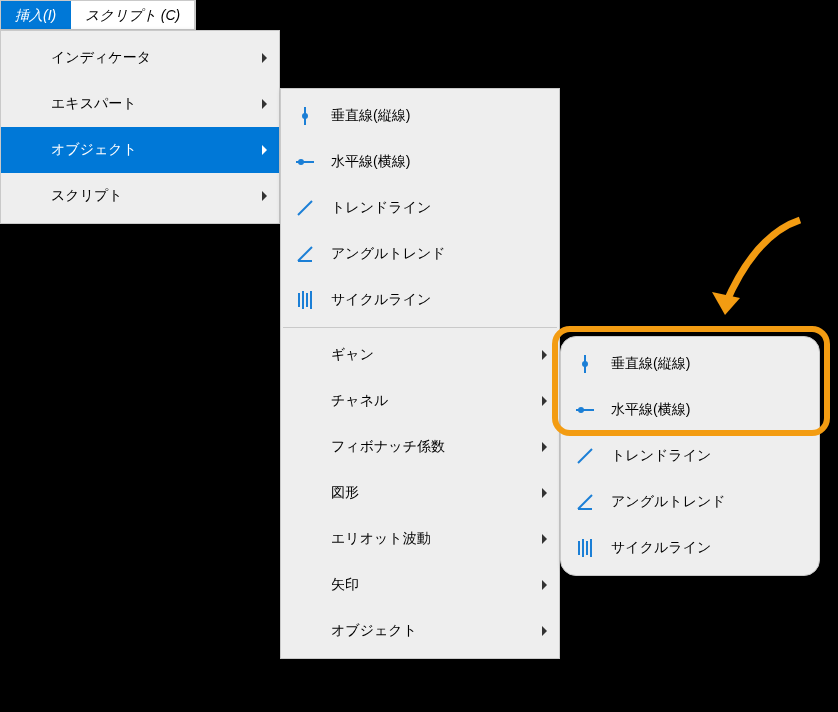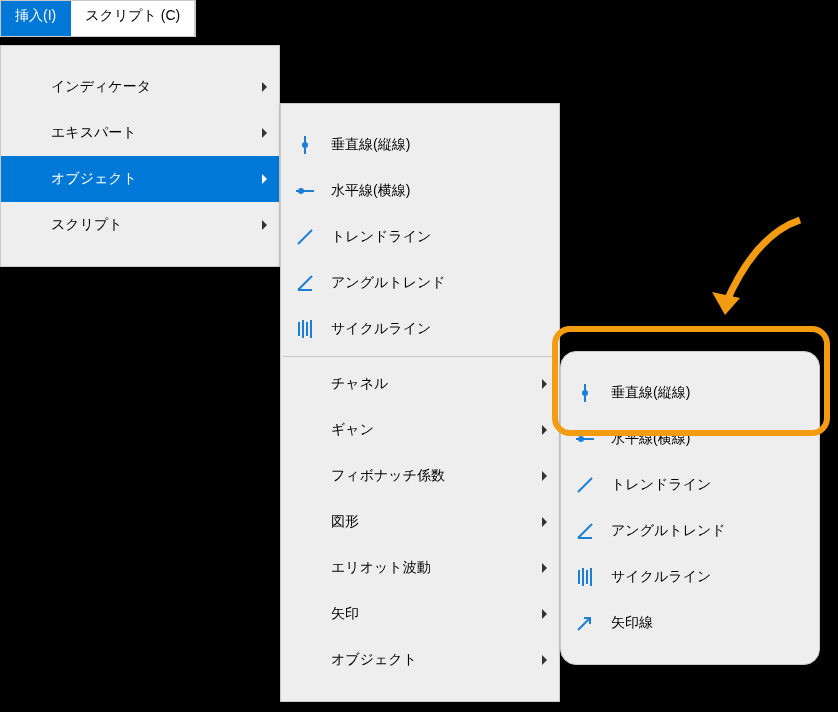--- a/index.html
+++ b/index.html
@@ -8,42 +8,42 @@
       font-size: 14px;
       background: #000;
       width: 838px;
       height: 712px;
       position: relative;
       overflow: hidden;
     }
     .menubar {
       position: absolute;
       top: 0; left: 0;
-      height: 37px;
+      height: 30px;
       display: flex;
       background: #fff;
       border: 1px solid #c9c9c9;
+      font-style: italic;
     }
     .menubar-item {
       padding: 6px 14px;
       border-right: 1px solid #c9c9c9;
       cursor: default;
     }
     .menubar-item.active {
       background: #0078d7;
       color: #fff;
       border-right-color: #0078d7;
     }
     .menu {
       position: absolute;
       background: #eeeeee;
       border: 1px solid #c9c9c9;
-      padding: 18px 0;
+      padding: 4px 0;
       box-shadow: 2px 2px 5px rgba(0,0,0,0.3);
-      margin-top: 15px;
     }
     .menu-item {
       display: flex;
       align-items: center;
       height: 46px;
       padding: 0 24px 0 50px;
       position: relative;
       cursor: default;
       white-space: nowrap;
     }
@@ -167,25 +167,25 @@
           <line x1="13" y1="4" x2="13" y2="18"></line>
           <line x1="17" y1="2" x2="17" y2="20"></line>
         </svg>
       </span>
     <span>サイクルライン</span>
   </div>
 
   <div class="divider"></div>
 
   <div class="menu-item">
+    <span>ギャン</span>
+    <span class="arrow"></span>
+  </div>
+  <div class="menu-item">
     <span>チャネル</span>
-    <span class="arrow"></span>
-  </div>
-  <div class="menu-item">
-    <span>ギャン</span>
     <span class="arrow"></span>
   </div>
   <div class="menu-item">
     <span>フィボナッチ係数</span>
     <span class="arrow"></span>
   </div>
   <div class="menu-item">
     <span>図形</span>
     <span class="arrow"></span>
   </div>
@@ -243,29 +243,20 @@
     <span class="icon">
         <svg class="i">
           <line x1="5" y1="4" x2="5" y2="18"></line>
           <line x1="9" y1="2" x2="9" y2="20"></line>
           <line x1="13" y1="4" x2="13" y2="18"></line>
           <line x1="17" y1="2" x2="17" y2="20"></line>
         </svg>
       </span>
     <span>サイクルライン</span>
   </div>
-  <div class="menu-item">
-    <span class="icon">
-        <svg class="i">
-          <line x1="4" y1="18" x2="16" y2="6"></line>
-          <polyline points="10,6 16,6 16,12"></polyline>
-        </svg>
-      </span>
-    <span>矢印線</span>
-  </div>
 </div>
 
 <div class="highlight-box"></div>
 
 <svg class="arrow-pointer" viewBox="0 0 120 120">
   <path d="M 100 10 Q 55 25 25 95" stroke="#f39c12" stroke-width="7" fill="none"></path>
   <polygon points="25,105 12,82 40,88" fill="#f39c12"></polygon>
 </svg>
 
 </body></html>

